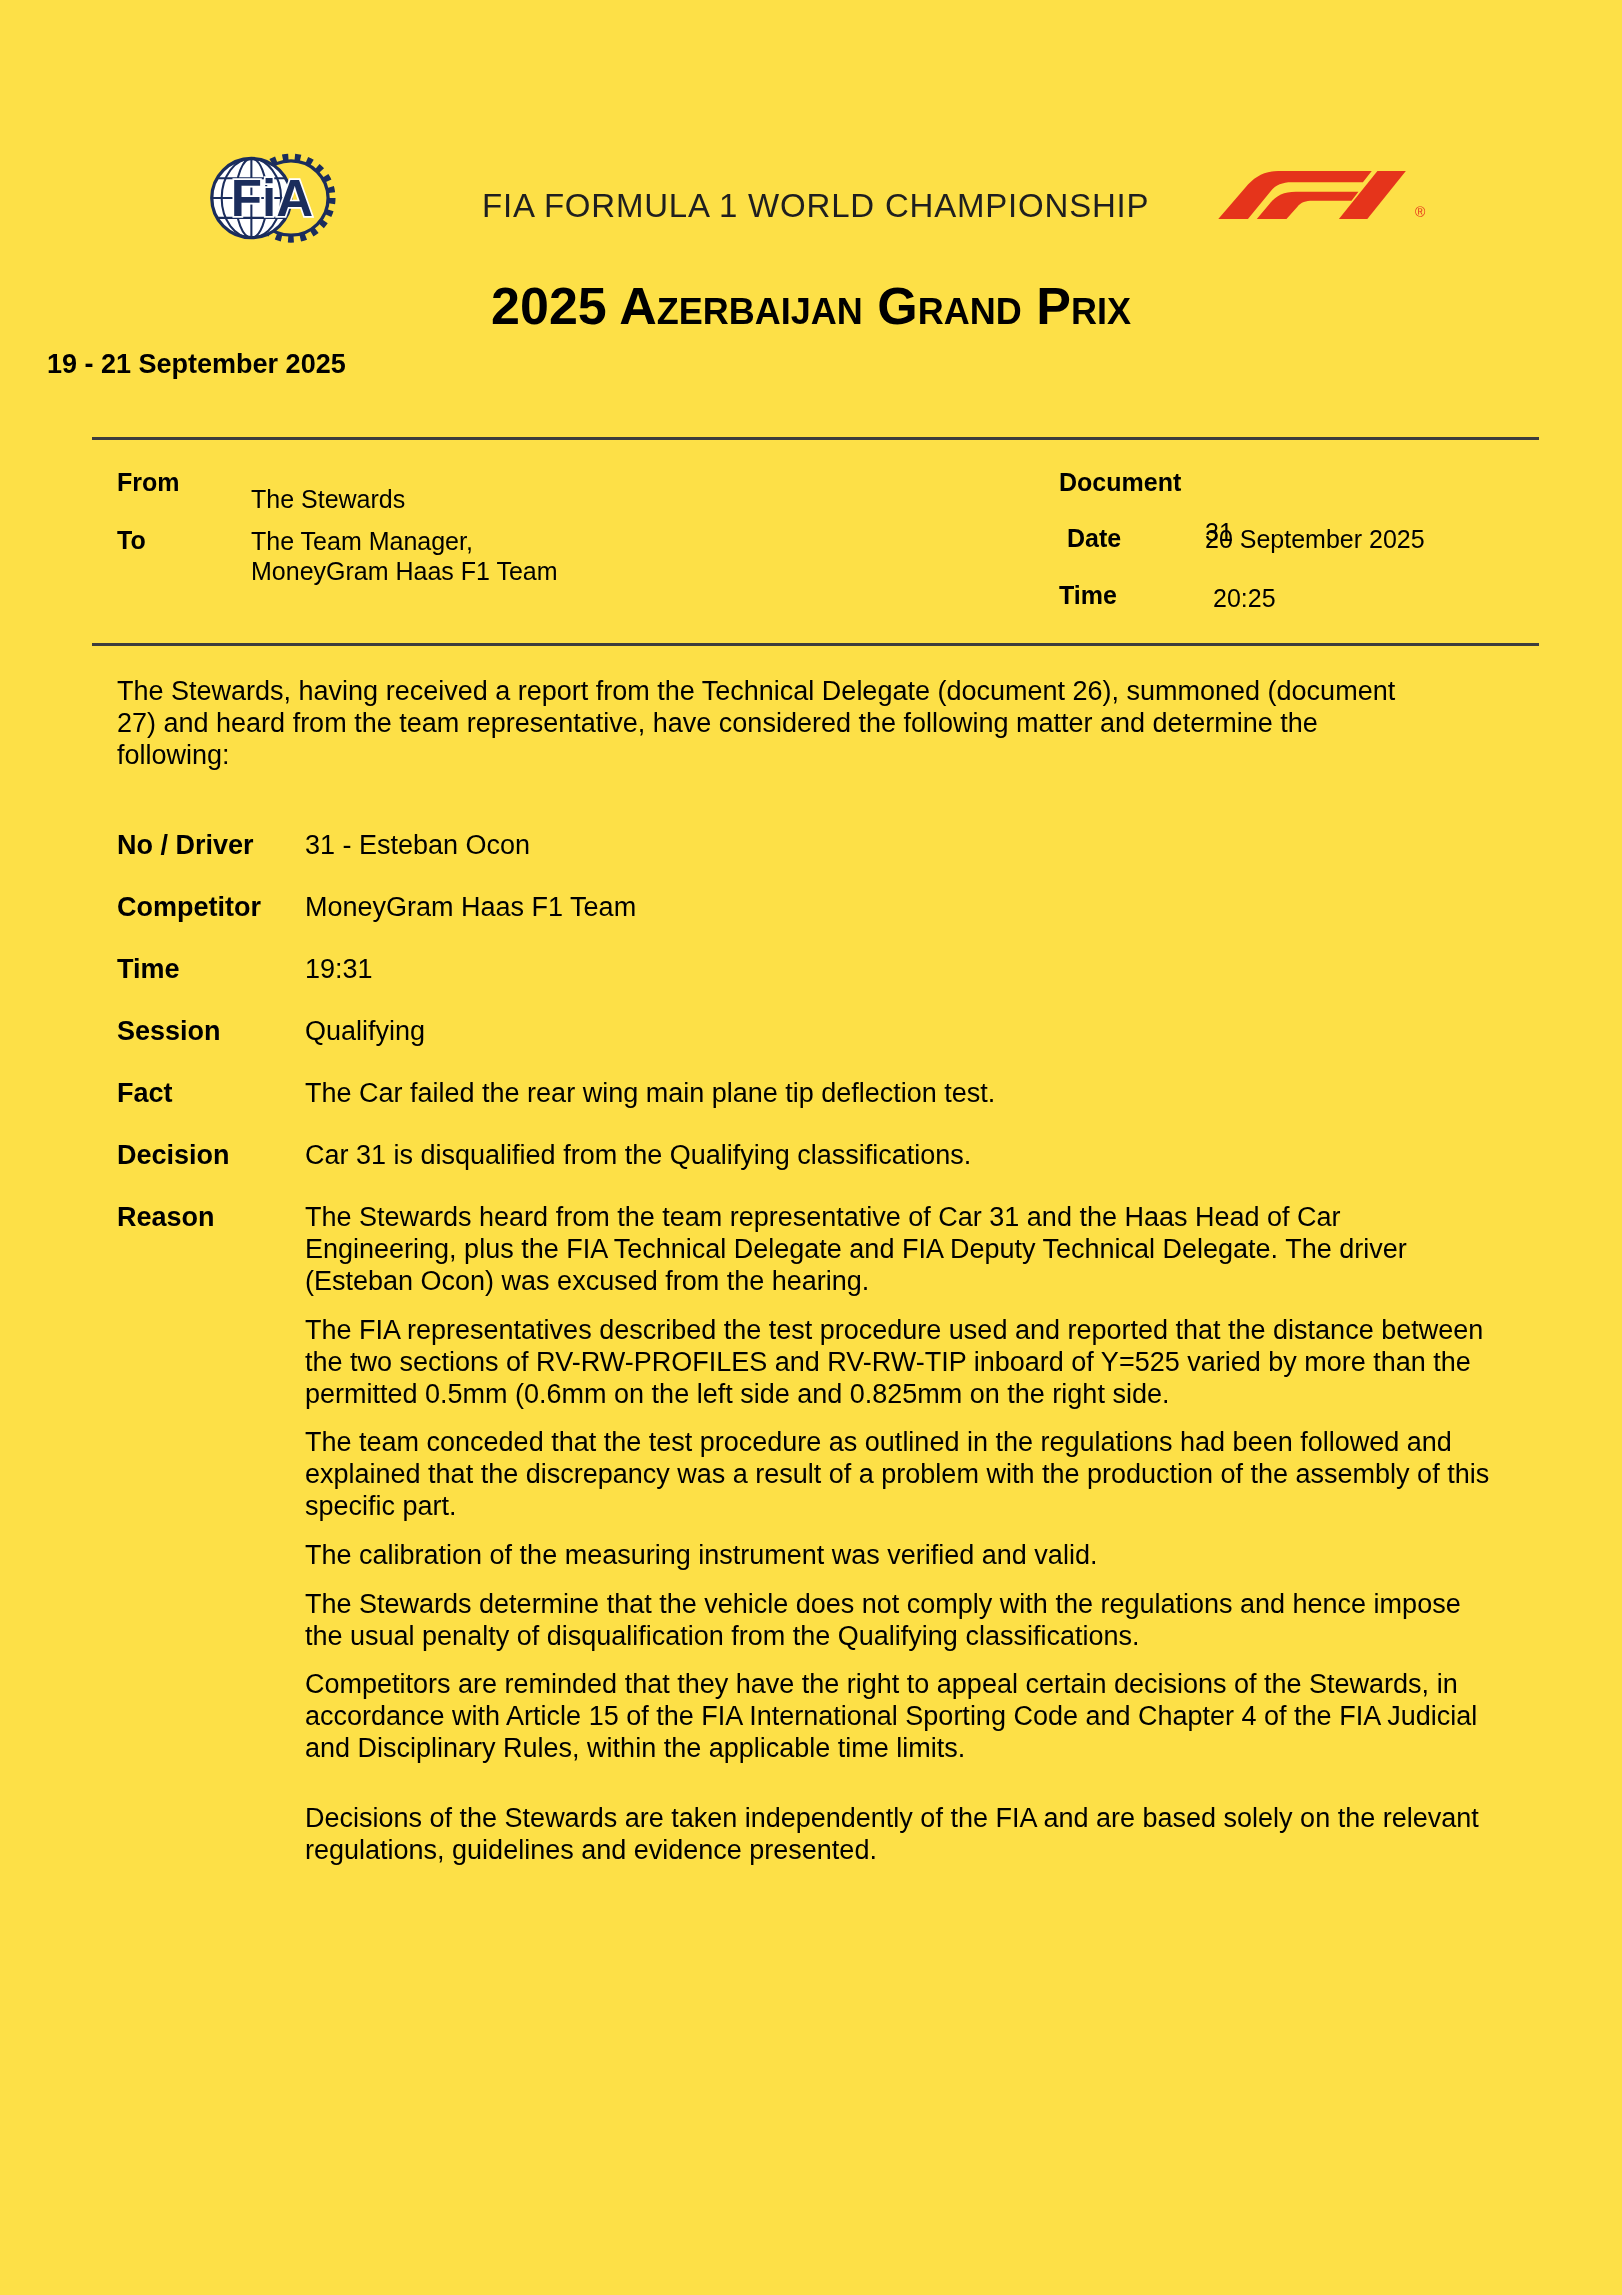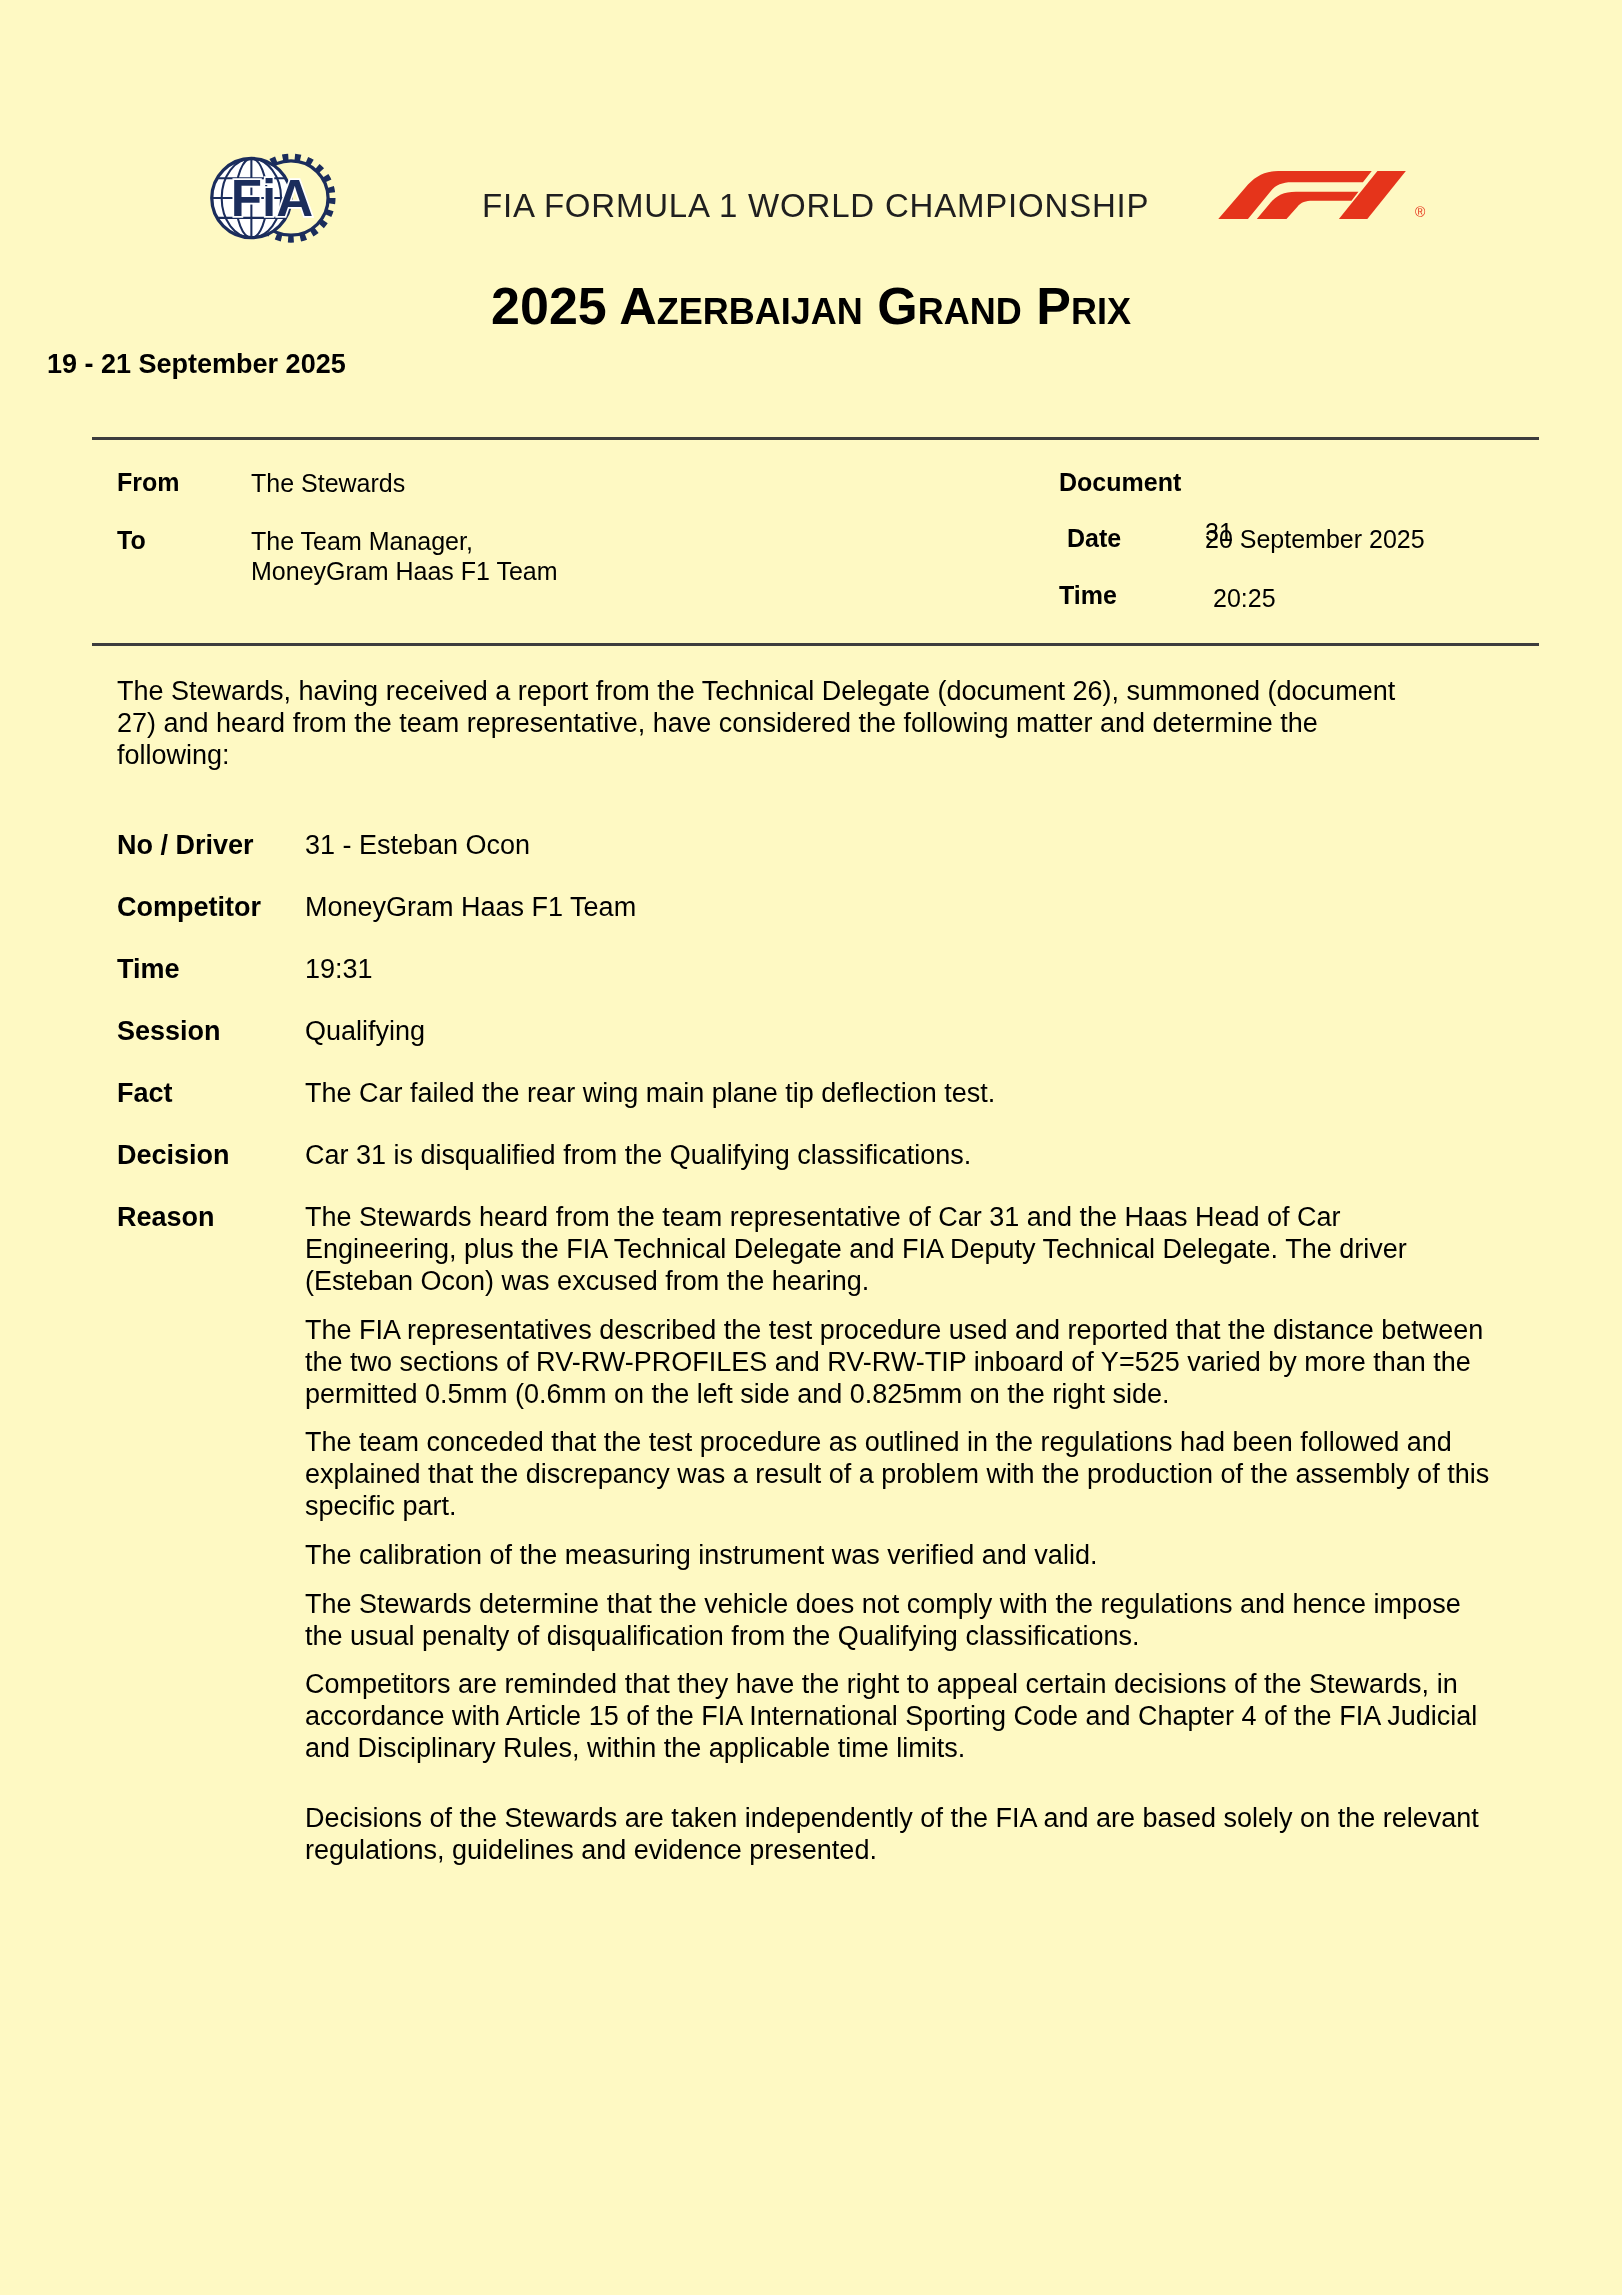--- a/index.html
+++ b/index.html
@@ -1,18 +1,18 @@
 <!DOCTYPE html>
 <html style="font-size:13.4px"><head>
 <meta charset="utf-8">
 <style>
   html,body { margin:0; padding:0; background:#e8e8e8; }
   .page {
     position:relative; width:1622px; height:2295px; margin:0 auto;
-    background:#fef9c3; overflow:hidden; color:#000;
+    background:#fde047; overflow:hidden; color:#000;
     font-family:"Liberation Sans","DejaVu Sans",sans-serif;
   }
 
   
   .fia-logo   { position:absolute; left:206px; top:150px; }
   .champ      { position:absolute; left:482px; top:187px; font-size:33px;
                 letter-spacing:0.8px; color:#1f1f1f; font-weight:400; }
   .f1-logo    { position:absolute; left:1217px; top:171px; }
   .reg-mark   { position:absolute; left:1415px; top:204px; font-size:14px; color:#e5341b; }
 
@@ -22,21 +22,21 @@
                  font-size:27px; font-weight:bold;padding-left:47px; }
 
   .rule { position:absolute; left:92px; width:1447px; height:3.3px; background:#3d3d3d; }
   .rule-top { top:437px; }
   .rule-mid { top:643px; }
 
   
   .meta-label { position:absolute; font-weight:bold; font-size:25px; }
   .meta-value { position:absolute; font-size:25px; line-height:30px; }
   .m-from-l { left:117px;  top:468px; }
-  .m-from-v { left:251px;  top:468px; }
+  .m-from-v { left:251px;  top:484px; }
   .m-to-l   { left:117px;  top:526px; }
   .m-to-v   { left:251px;  top:526px; }
   .m-doc-l  { left:1059px; top:468px; }
   .m-doc-v  { left:1205px; top:469px;margin-top:48px; }
   .m-date-l { left:1059px; top:524px;margin-left:8px; }
   .m-date-v { left:1205px; top:524px; }
   .m-time-l { left:1059px; top:581px; }
   .m-time-v { left:1205px; top:583px;margin-left:8px; }
 
   

